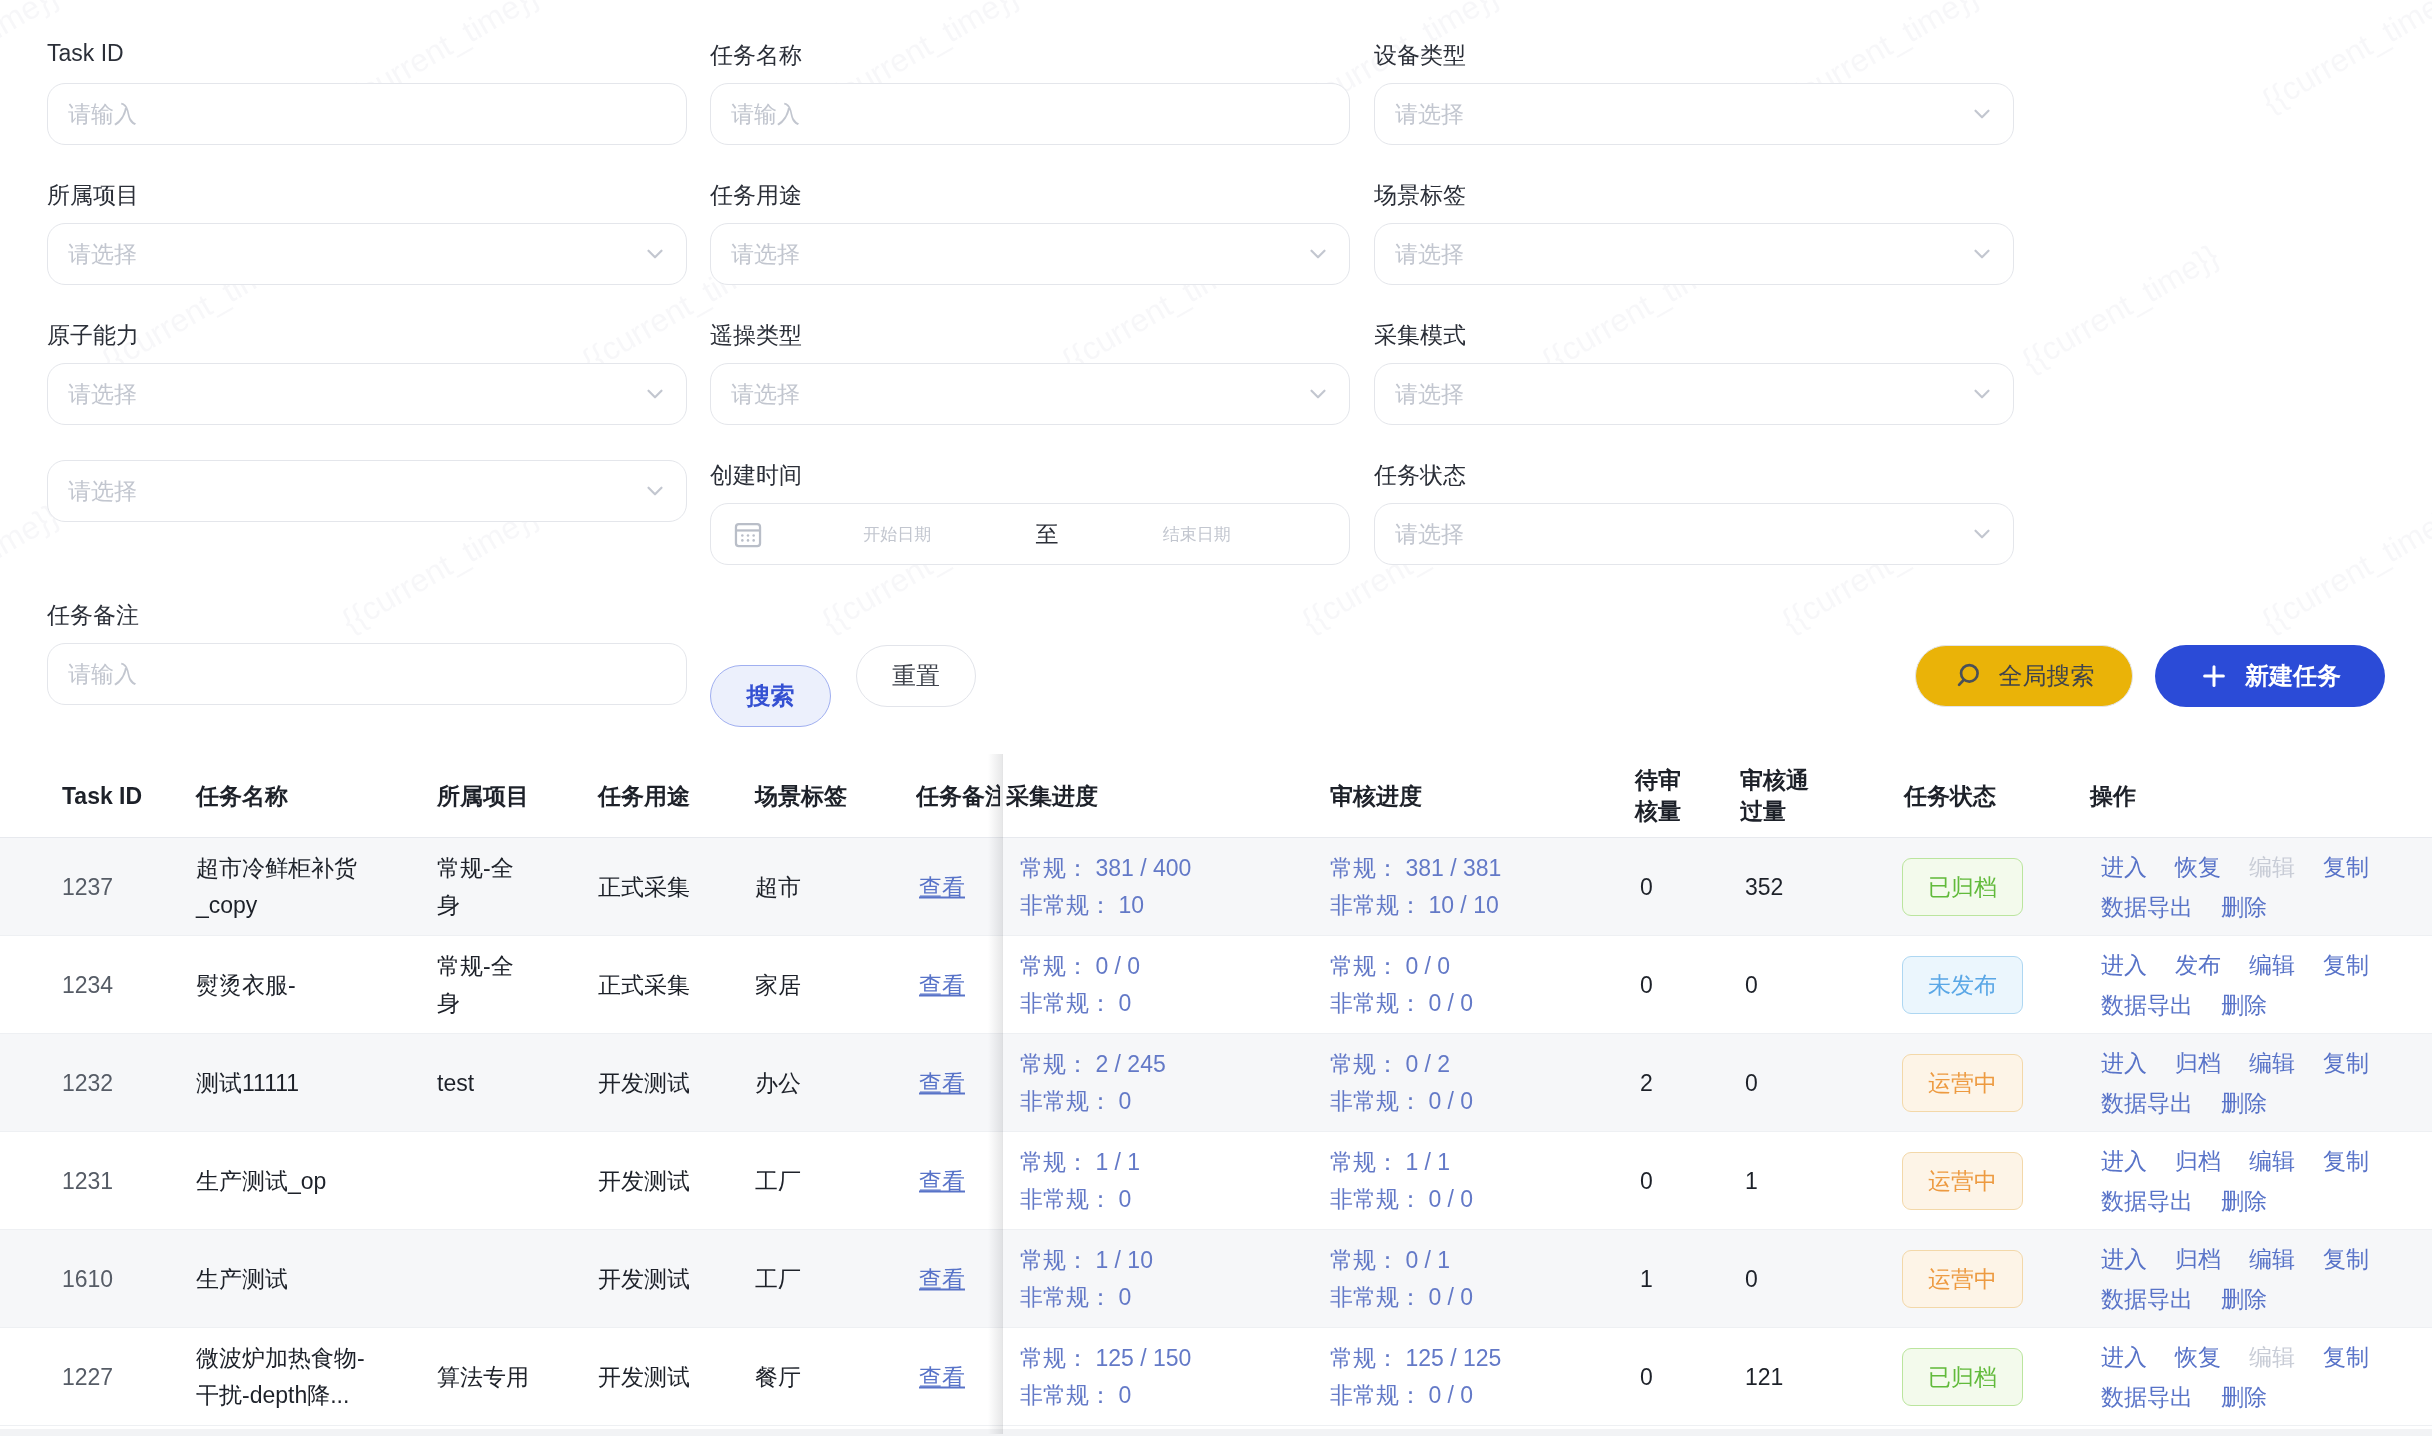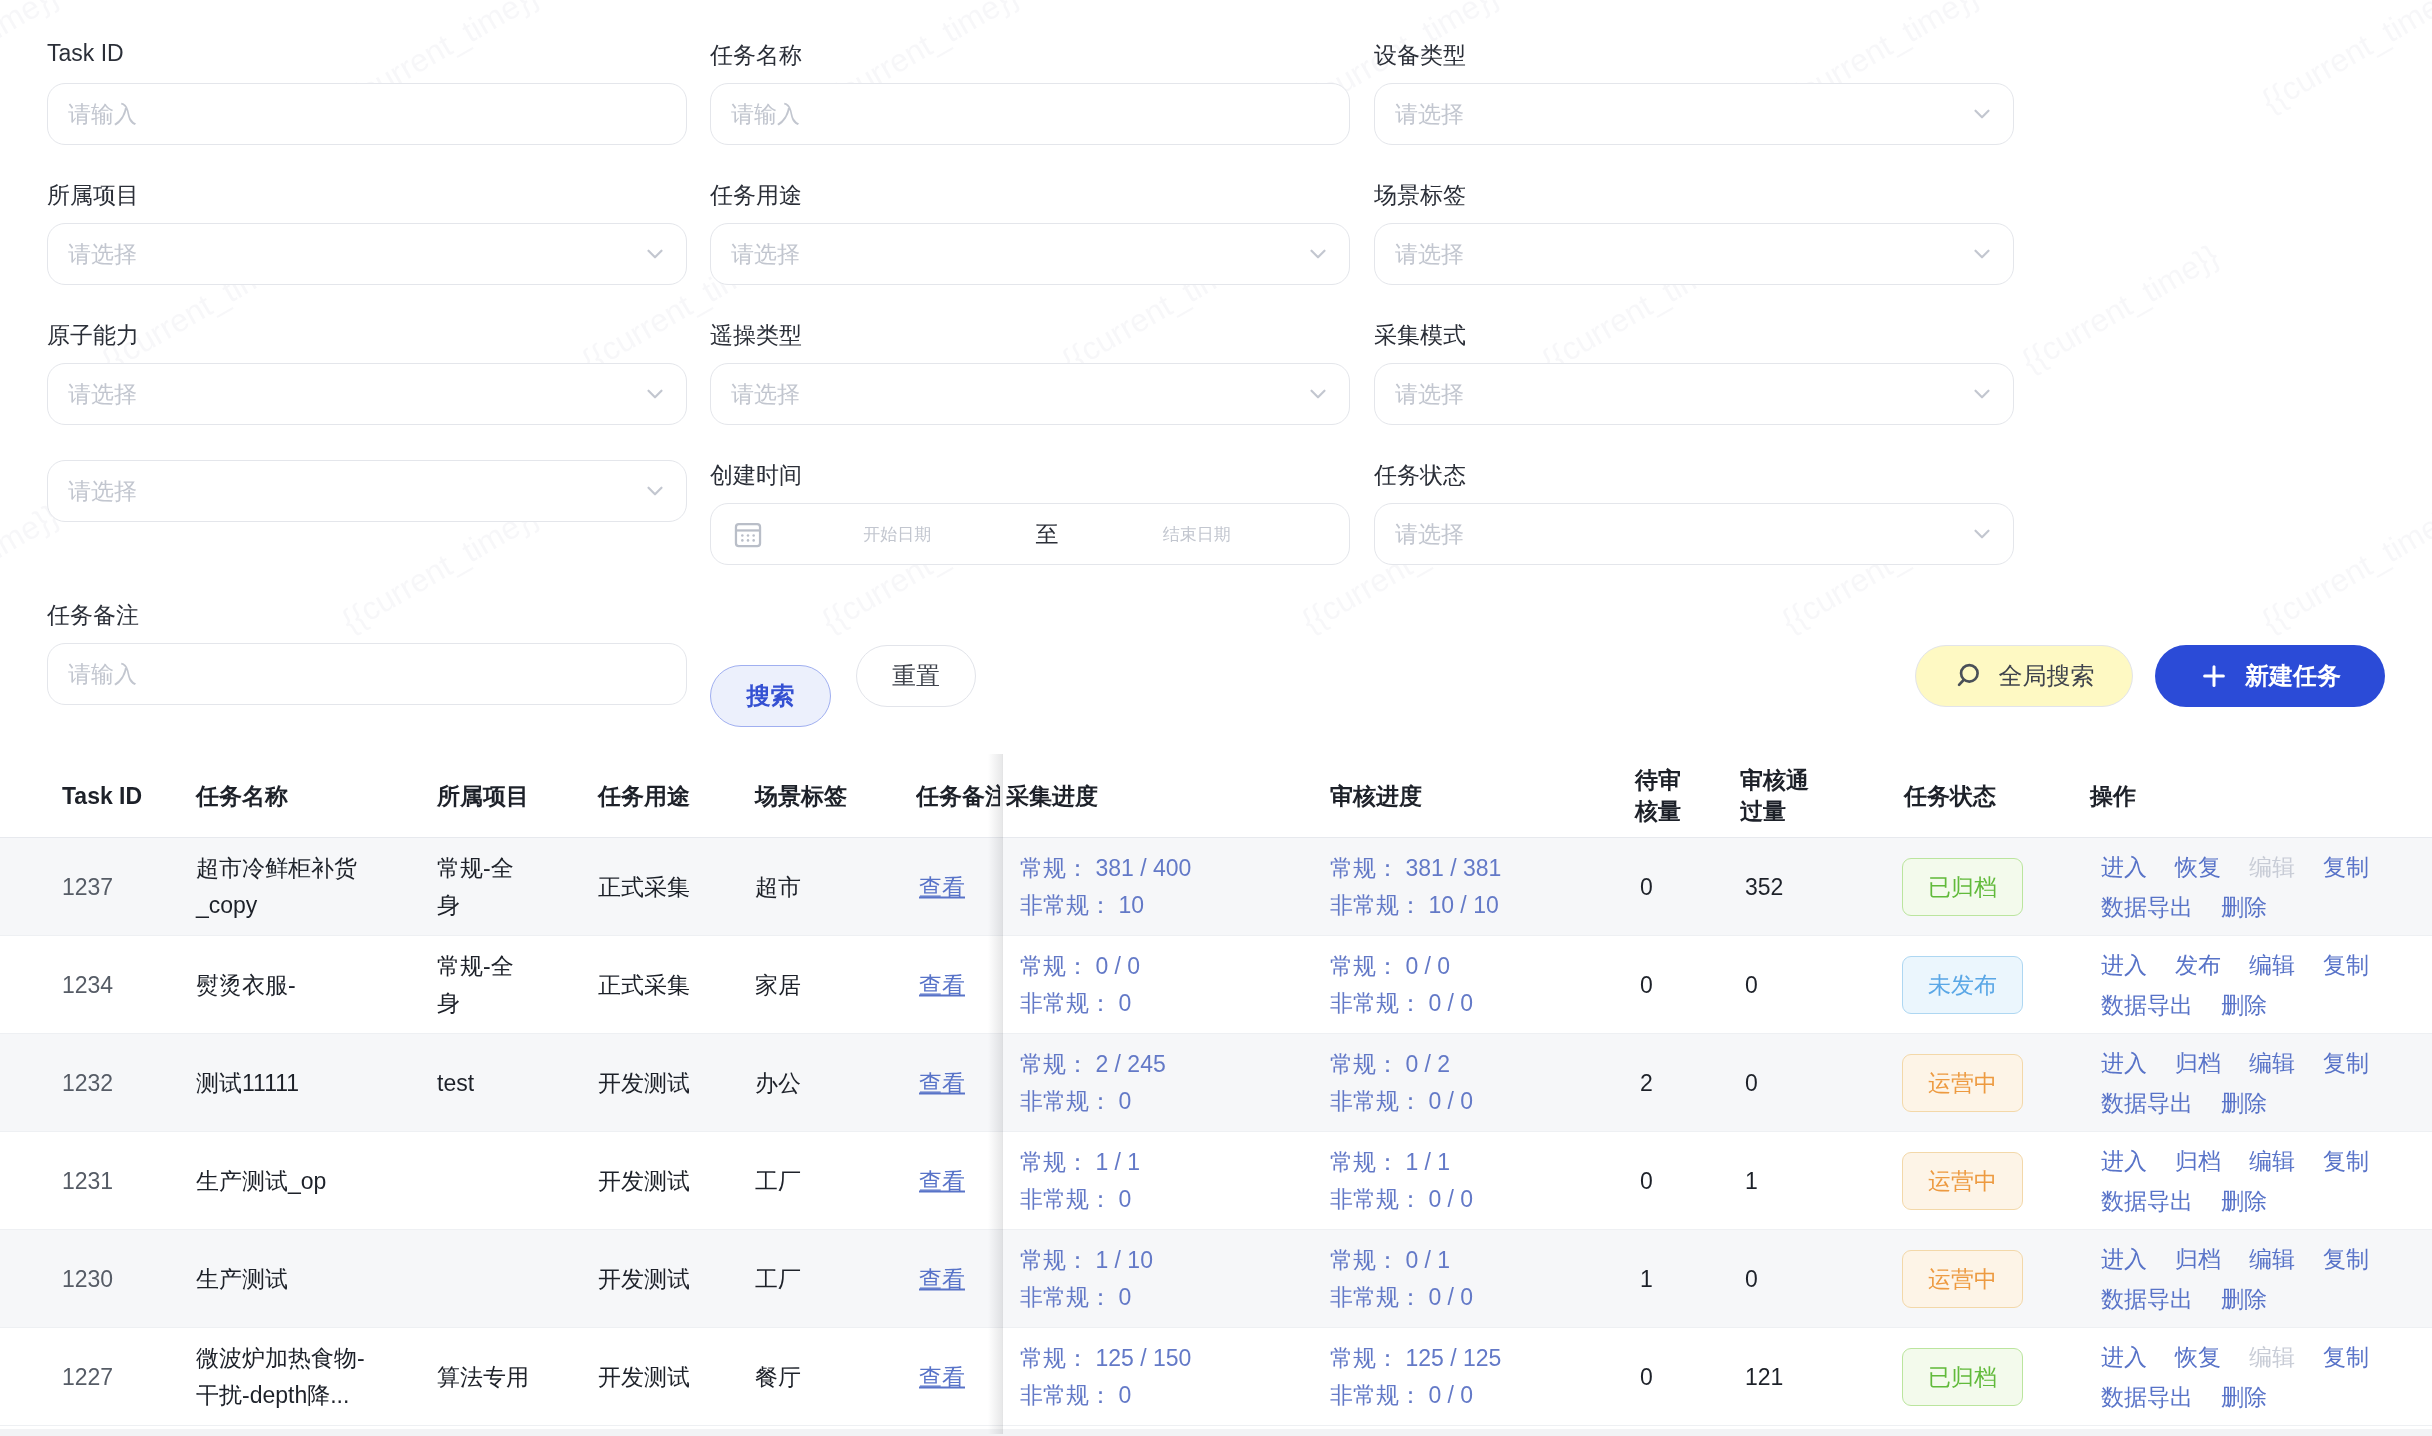--- a/index.html
+++ b/index.html
@@ -27,21 +27,21 @@
   .f-date{display:flex;align-items:center;padding:0 20px;cursor:pointer;}
   .f-date .seg{flex:1;text-align:center;font-size:17px;color:#c2c6cf;}
   .f-date .to{font-size:23px;color:#2b2f38;margin:0 6px;}
 
   
   .btn{position:absolute;height:62px;border-radius:31px;display:flex;align-items:center;
        justify-content:center;font-size:24px;box-sizing:border-box;cursor:pointer;z-index:1;}
   .btn-search{left:710px;top:645px;width:121px;background:#ecf0fc;border:1px solid #a0aff0;
               color:#3450d2;font-weight:700;margin-top:20px;}
   .btn-reset{left:856px;top:645px;width:120px;background:#fff;border:1px solid #e2e4ea;color:#3f434c;}
-  .btn-global{left:1915px;top:645px;width:218px;background:#fef9c3;border:1px solid #e2e4ea;
+  .btn-global{left:1915px;top:645px;width:218px;background:#eab308;border:1px solid #e2e4ea;
               color:#3f434c;gap:13px;}
   .btn-new{left:2155px;top:645px;width:230px;background:#2b4bd7;color:#fff;font-weight:700;gap:16px;}
 
   
   .thead{position:absolute;left:0;top:754px;width:2432px;height:84px;background:#fff;
          border-bottom:1px solid #e7e9ee;box-sizing:border-box;z-index:1;}
   .th{position:absolute;top:50%;transform:translateY(-50%);font-size:23px;font-weight:700;
       color:#1d2129;white-space:pre-line;line-height:31px;}
   .h-id{left:62px}.h-name{left:196px}.h-proj{left:437px}.h-purp{left:598px}.h-scene{left:755px}
   .h-remark{left:916px;width:84px;overflow:hidden;white-space:nowrap;}
@@ -373,21 +373,21 @@
       <span class="act">进入</span>
       <span class="act">归档</span>
       <span class="act" data-state="normal">编辑</span>
       <span class="act">复制</span>
       <span class="act">数据导出</span>
       <span class="act">删除</span>
     </div>
   </div>
 
   <div class="trow r4 striped">
-    <div class="td id c-id">1230</div>
+    <div class="td id c-id">1610</div>
     <div class="td c-name">生产测试</div>
     <div class="td c-proj"></div>
     <div class="td c-purp">开发测试</div>
     <div class="td c-scene">工厂</div>
     <div class="td c-remark"><span class="link view">查看</span></div>
     <div class="td progress c-collect">常规： 1 / 10
 非常规： 0</div>
     <div class="td progress c-review">常规： 0 / 1
 非常规： 0 / 0</div>
     <div class="td c-pending">1</div>

